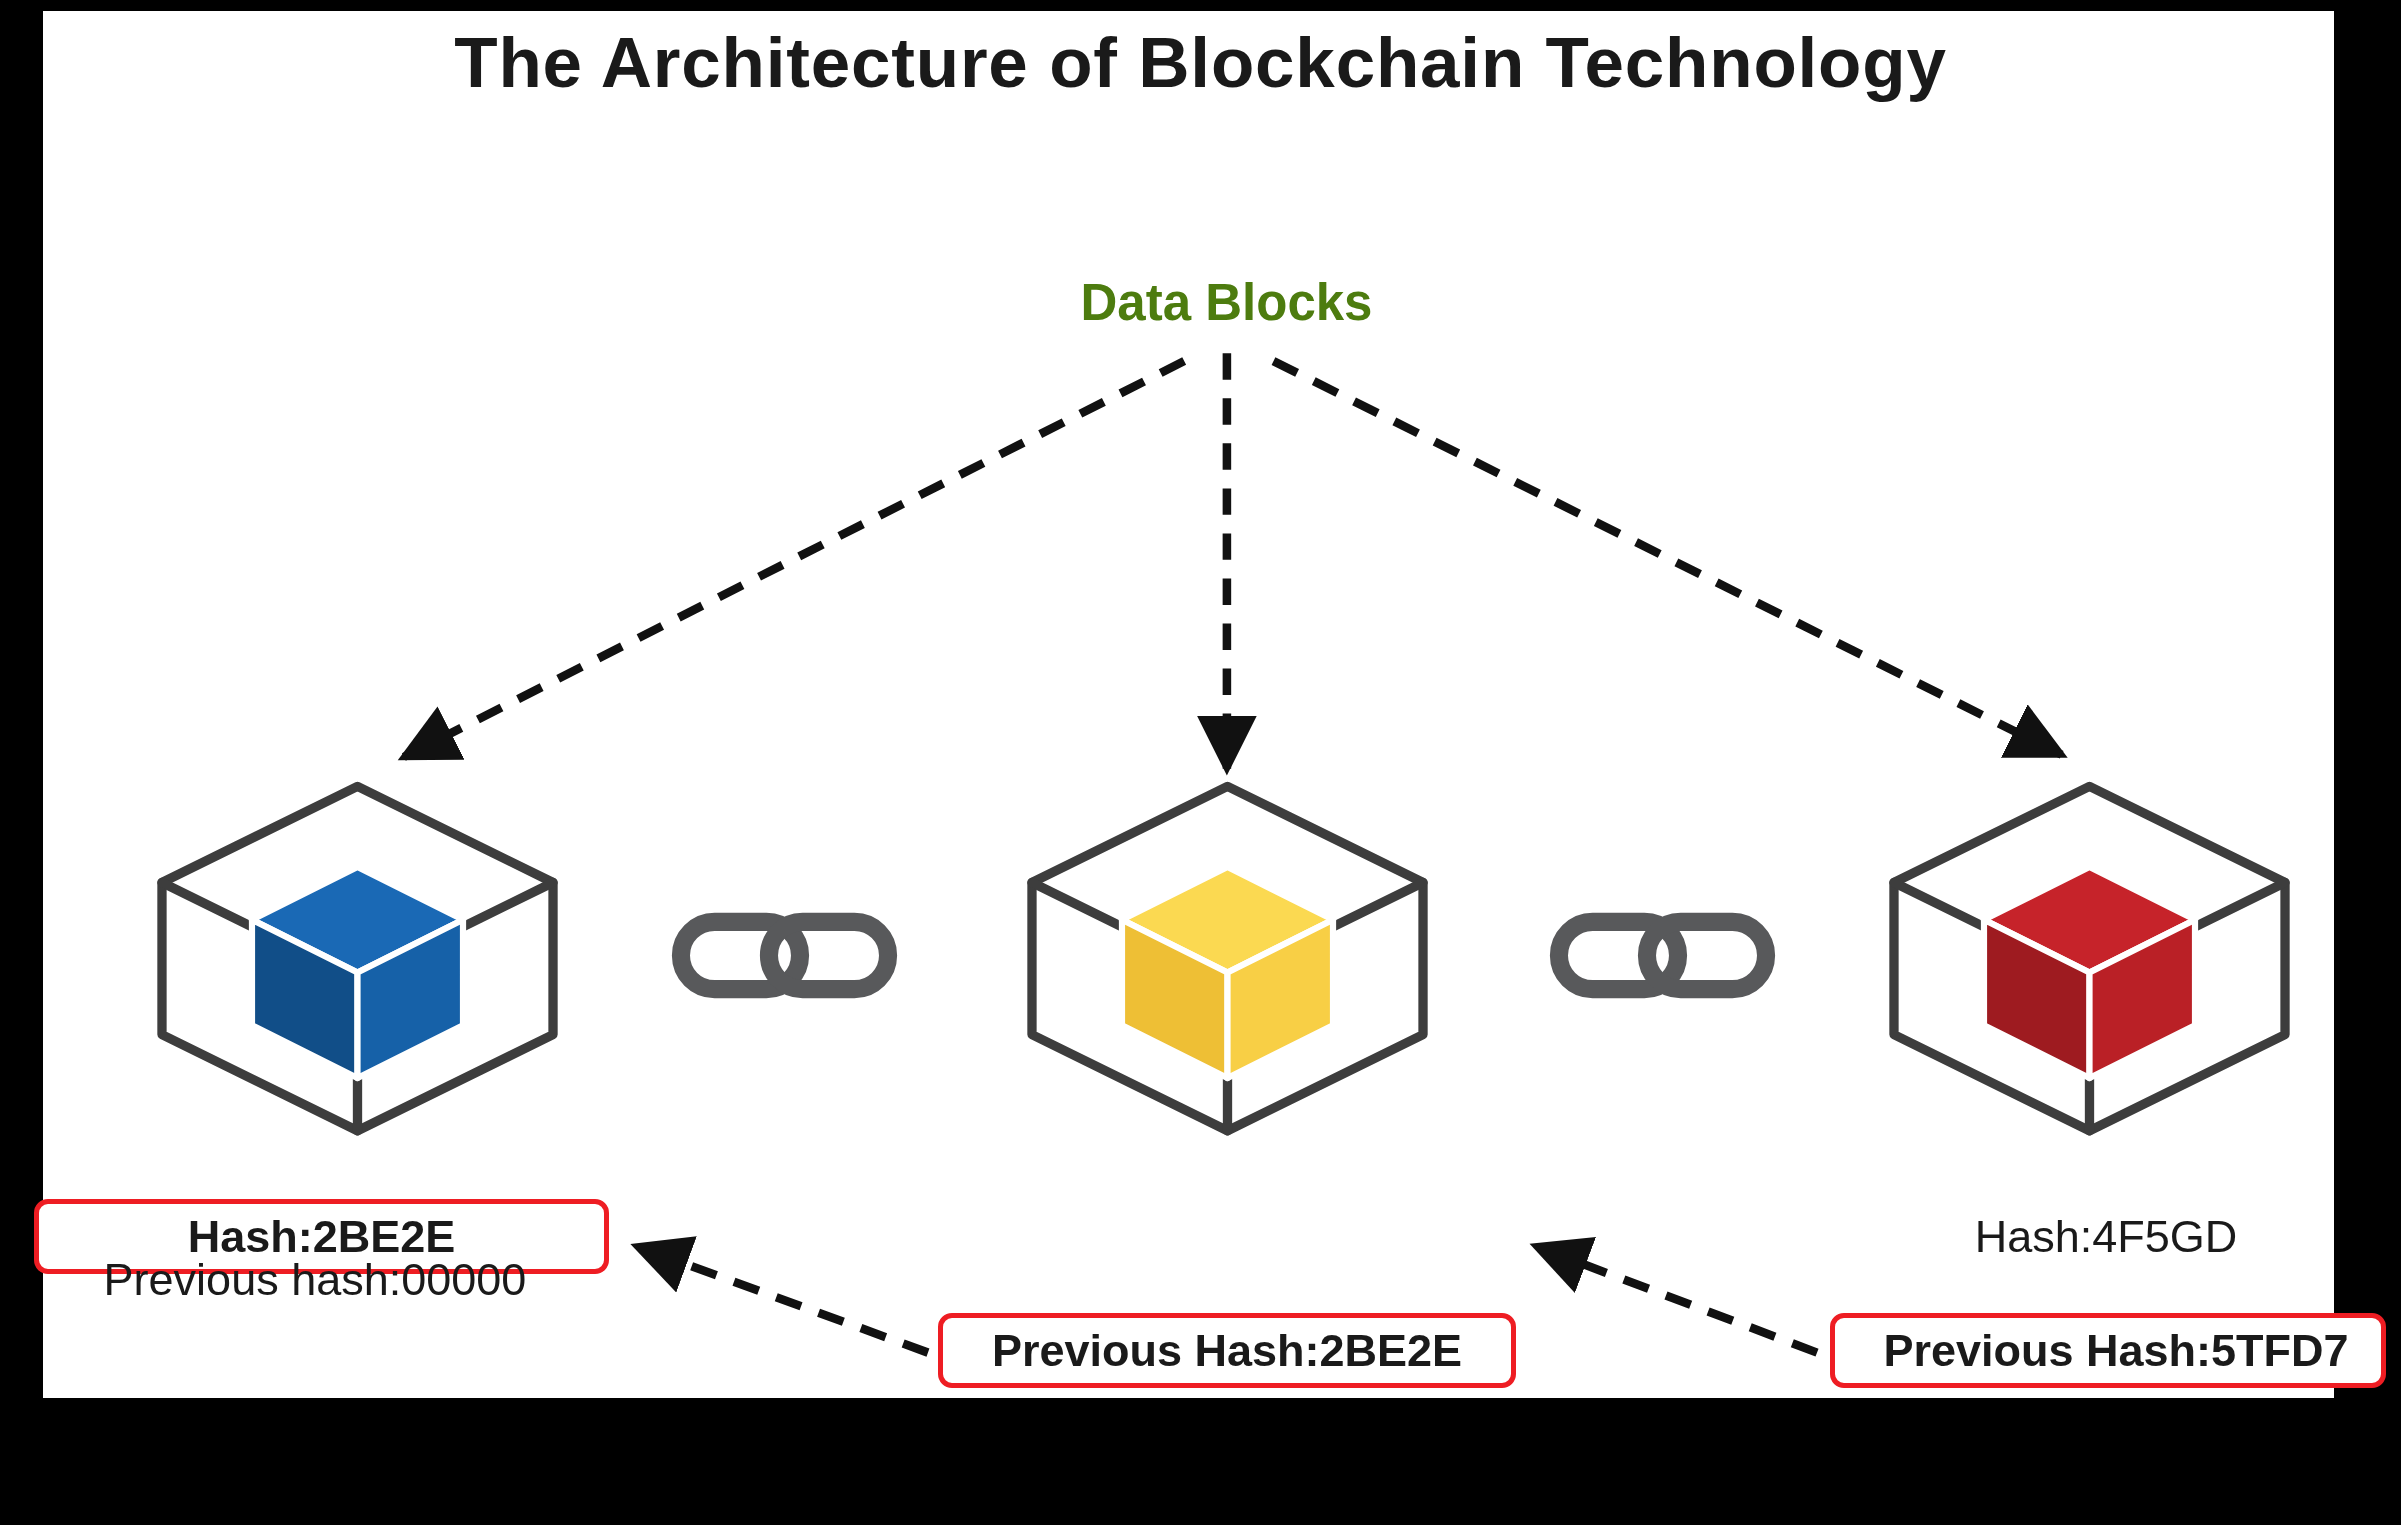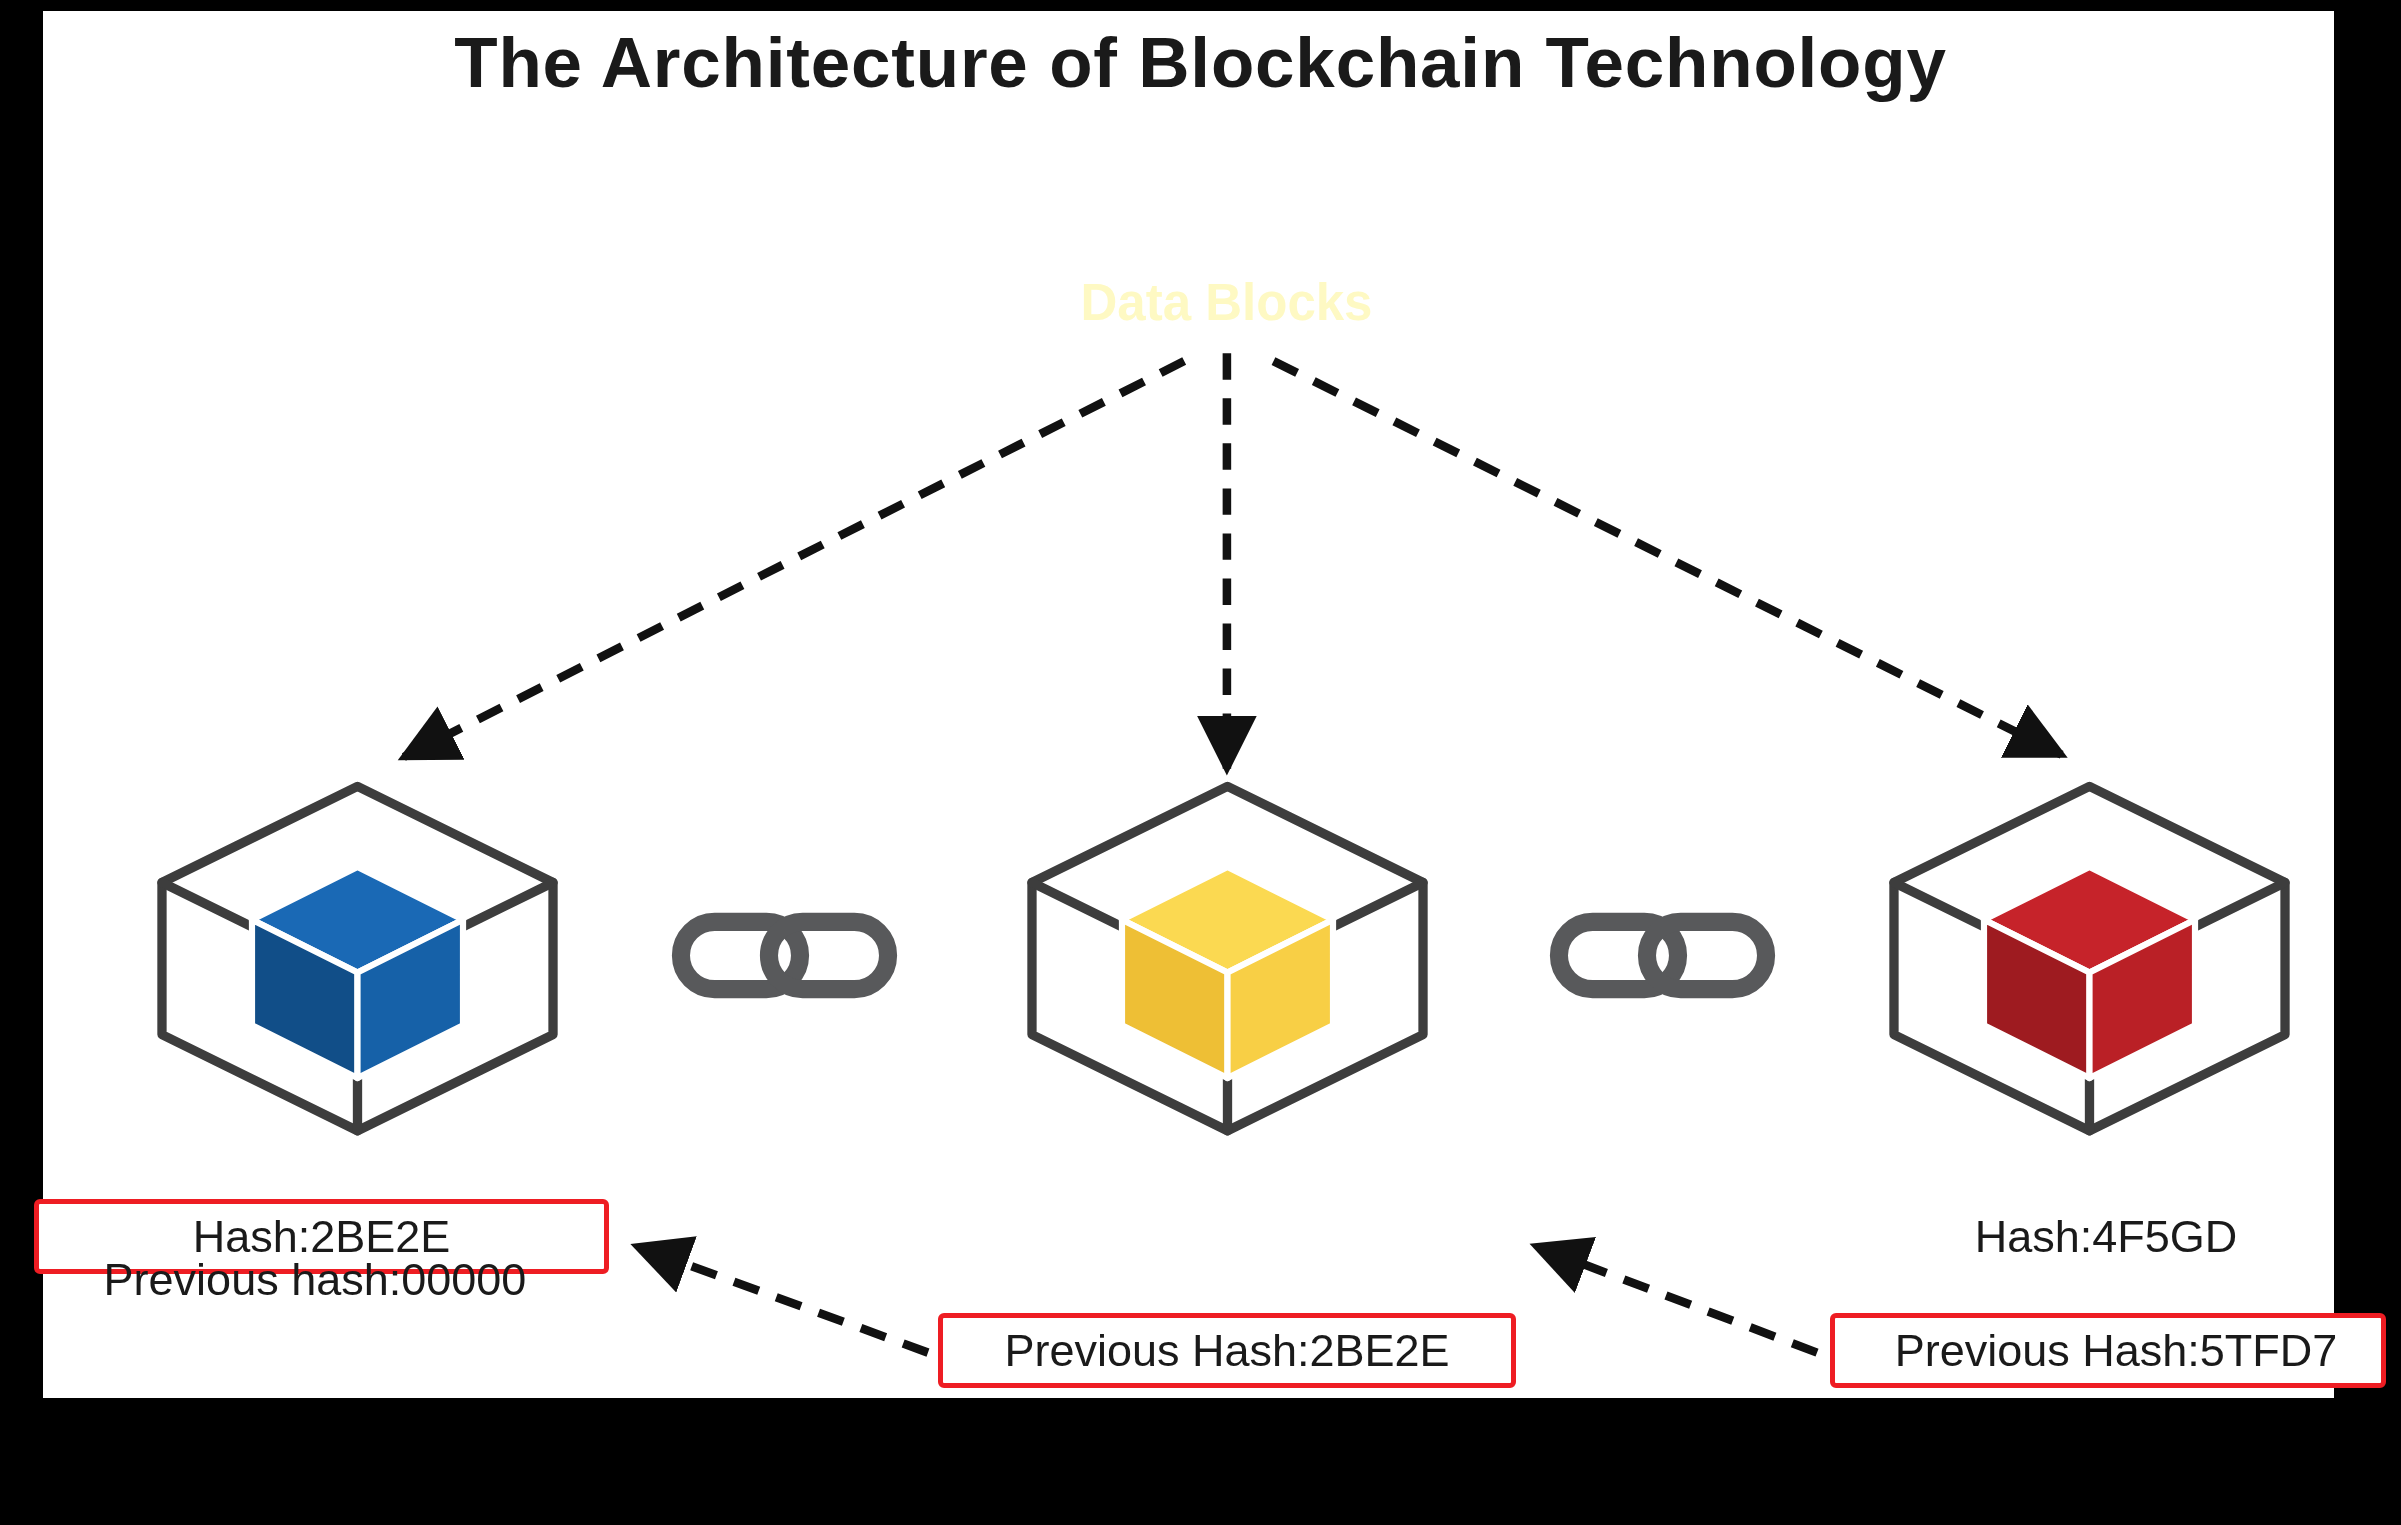--- a/index.html
+++ b/index.html
@@ -20,41 +20,41 @@
     left:0;top:22px;width:2401px;
     text-align:center;
     font-size:71px;font-weight:bold;color:#1a1a1a;
     letter-spacing:0.8px;
     margin:0;
   }
   .data-blocks-label{
     position:absolute;
     left:916px;top:273px;width:621px;
     text-align:center;
-    font-size:51px;font-weight:bold;color:#fef9c3;
+    font-size:51px;font-weight:bold;color:#4d7c0f;
   }
   .overlay{
     position:absolute;left:0;top:0;width:2401px;height:1525px;
     pointer-events:none;
   }
   .dash{
     fill:none;
     stroke-width:11px;
     stroke-dasharray:34 24;
   }
   .block-svg{position:absolute;width:435px;height:360px;}
   .chain-svg{position:absolute;width:233px;height:109px;}
   .hash-box{
     position:absolute;
     height:75px;
     border:5.4px solid #ee1d23;
-    border-radius:6px;
+    border-radius:14px;
     background:#ffffff;
     display:flex;align-items:center;justify-content:center;
-    font-size:45px;font-weight:normal;color:#1a1a1a;
+    font-size:45px;font-weight:bold;color:#1a1a1a;
     box-sizing:border-box;
   }
   .hash-plain{
     position:absolute;
     height:75px;
     display:flex;align-items:center;justify-content:center;
     font-size:45px;font-weight:normal;color:#1a1a1a;
     box-sizing:border-box;
   }
   .wire{fill:none;stroke-width:6;stroke-linejoin:round;stroke-linecap:round;}

